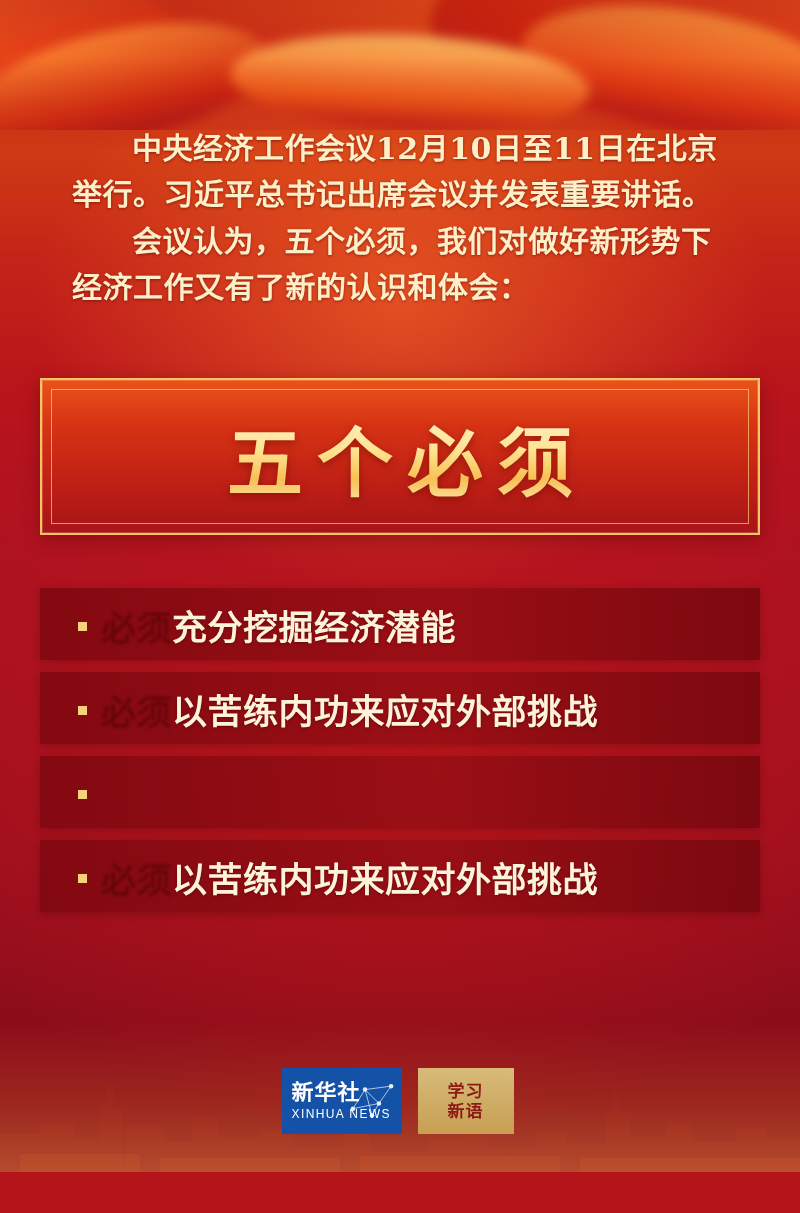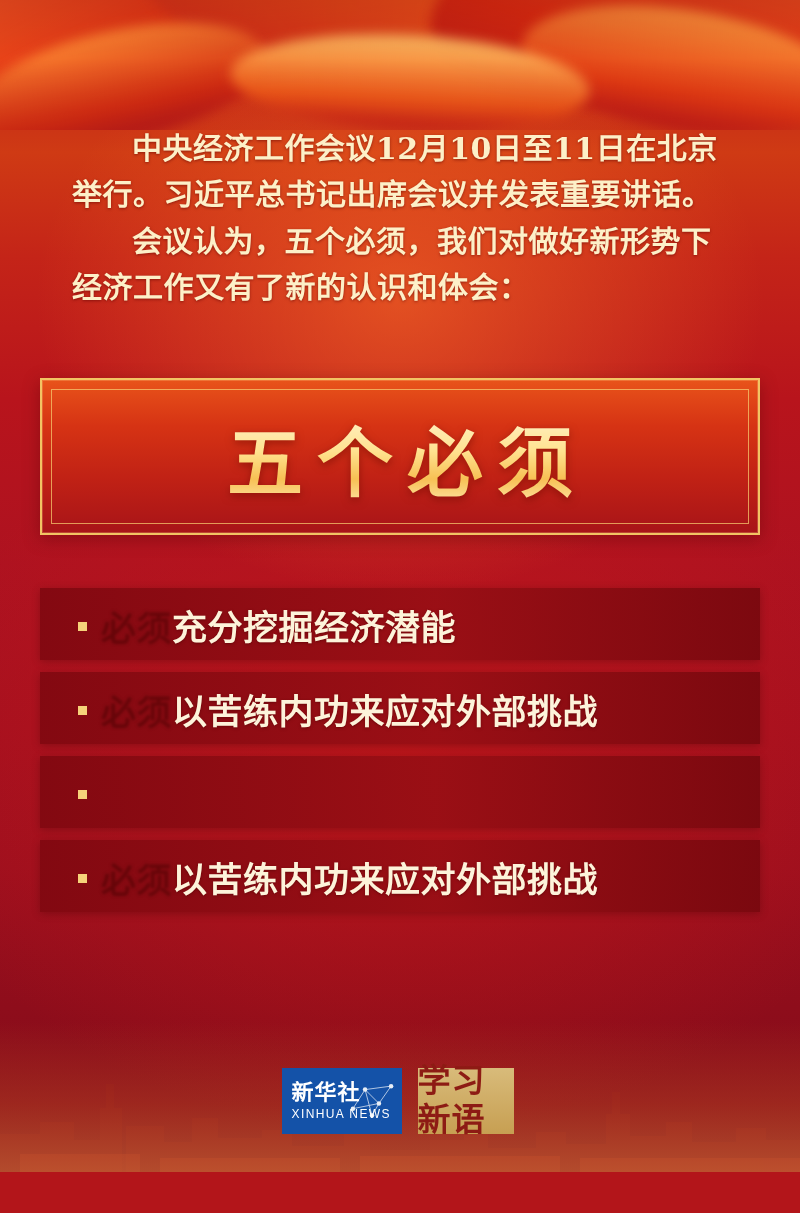--- a/index.html
+++ b/index.html
@@ -219,26 +219,26 @@
     position: absolute;
     right: 4px; top: 4px;
     width: 52px; height: 56px;
     opacity: 0.9;
   }
   .xuexi {
     width: 96px;
     height: 66px;
     background: linear-gradient(180deg,#d8bb7a 0%,#c79f52 100%);
     color: #8d1b14;
-    font-size: 33px;
+    font-size: 17px;
     font-weight: 700;
     line-height: 1.18;
     display: flex;
     flex-direction: column;
-    align-items: flex-start;
+    align-items: center;
     justify-content: center;
     font-family: "DejaVu Serif", "Liberation Serif", serif;
     letter-spacing: 1px;
   }
 </style>
 </head>
 <body>
 
 <div class="poster">
 

